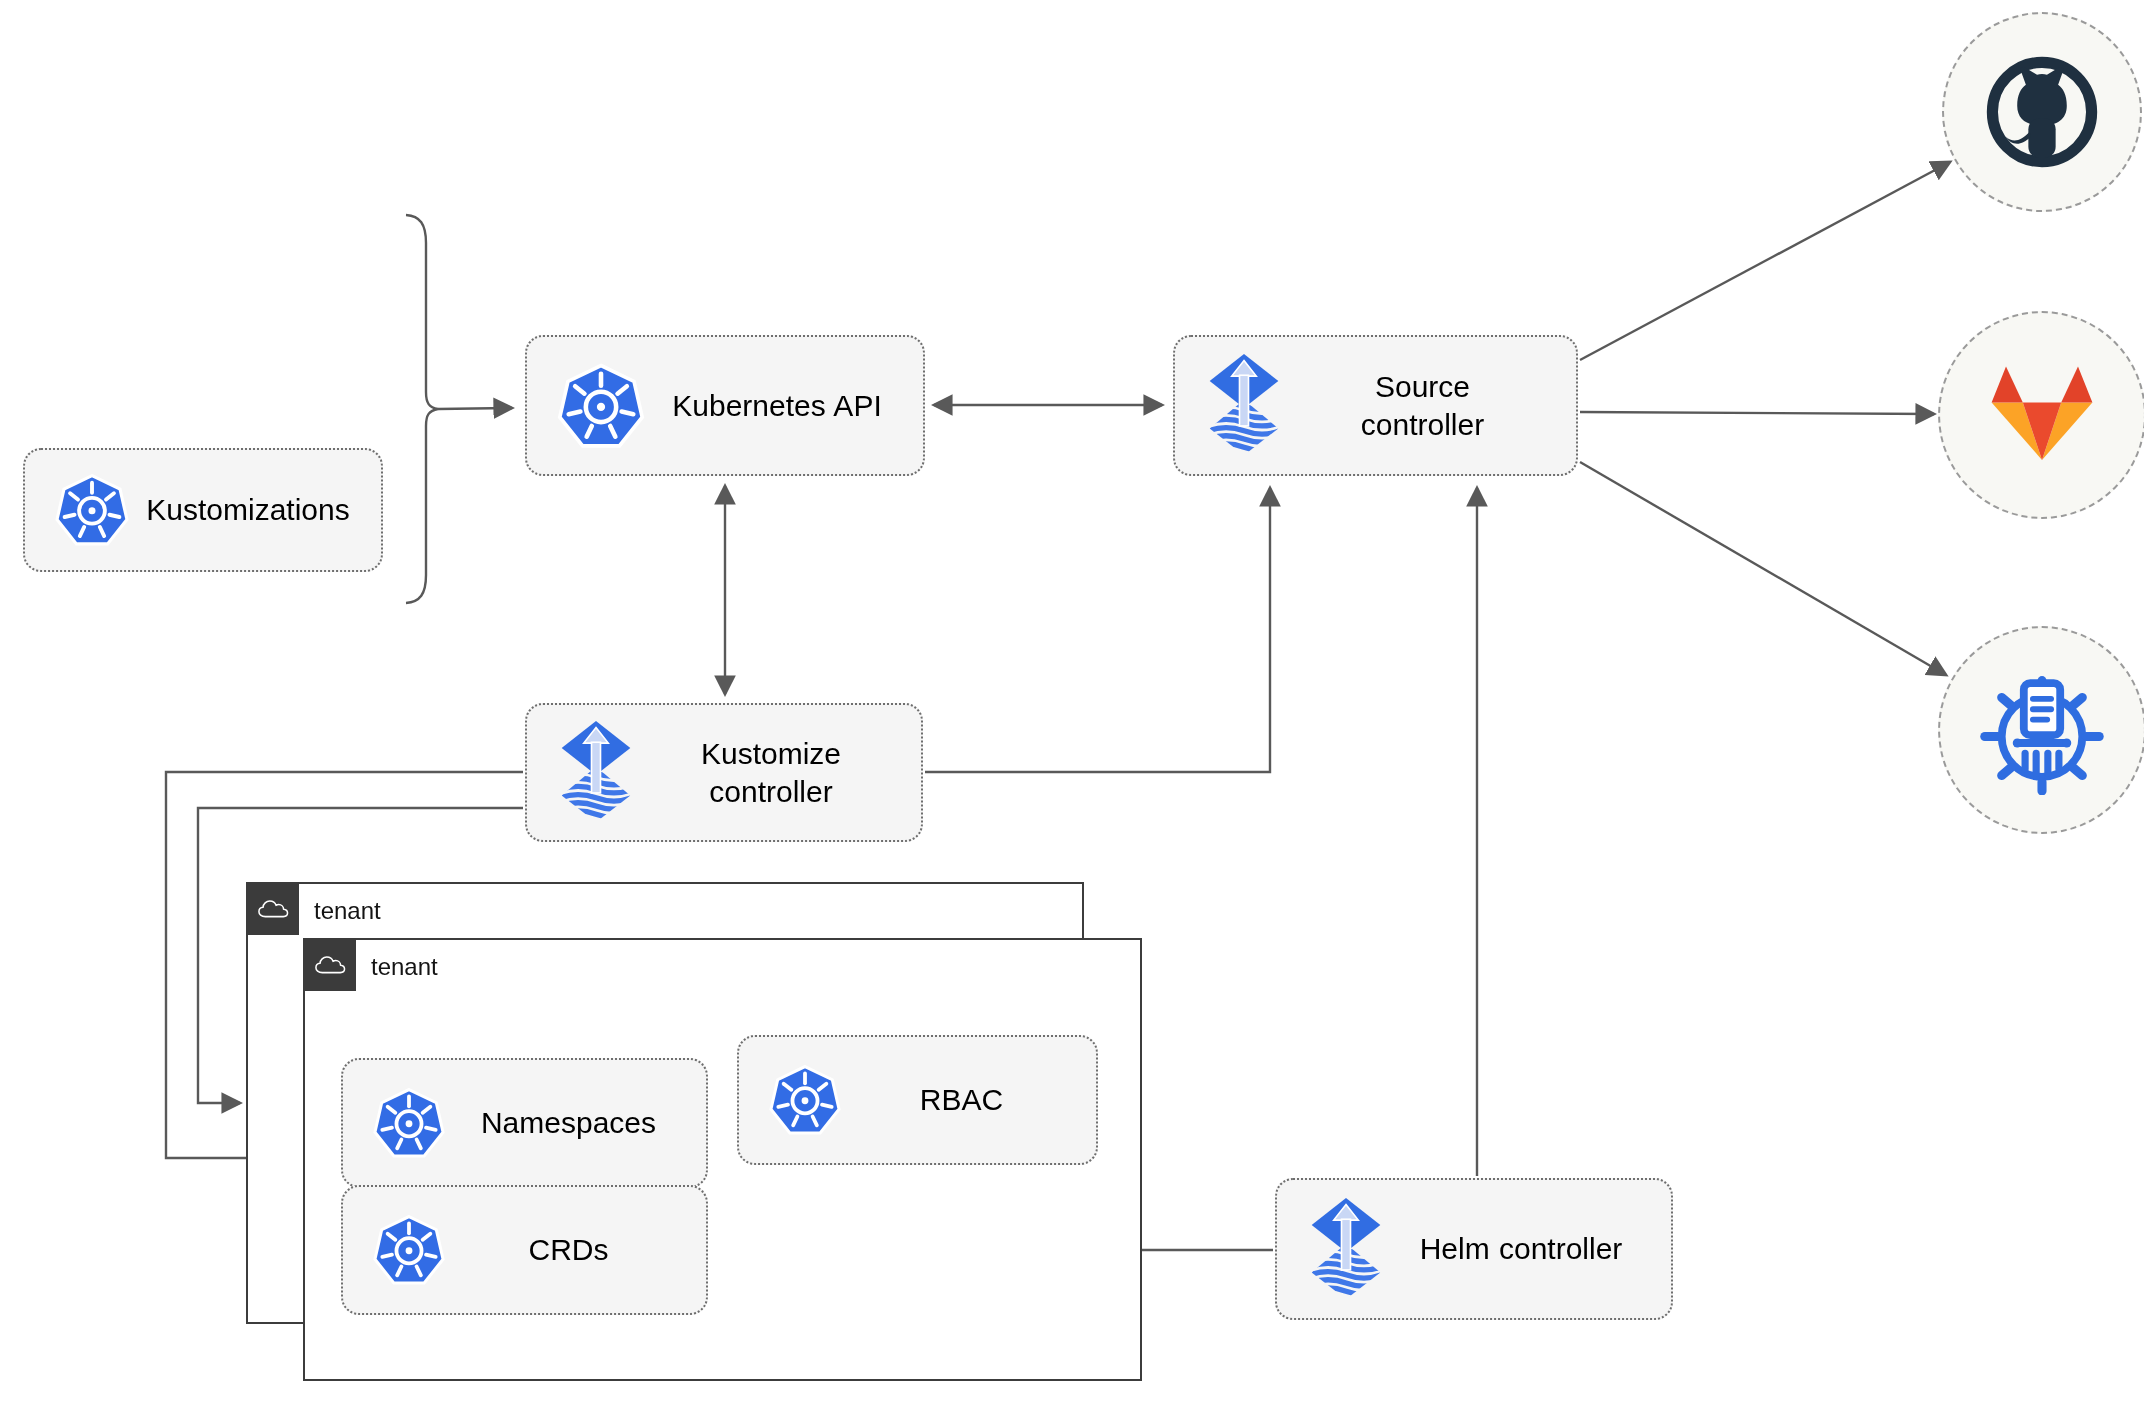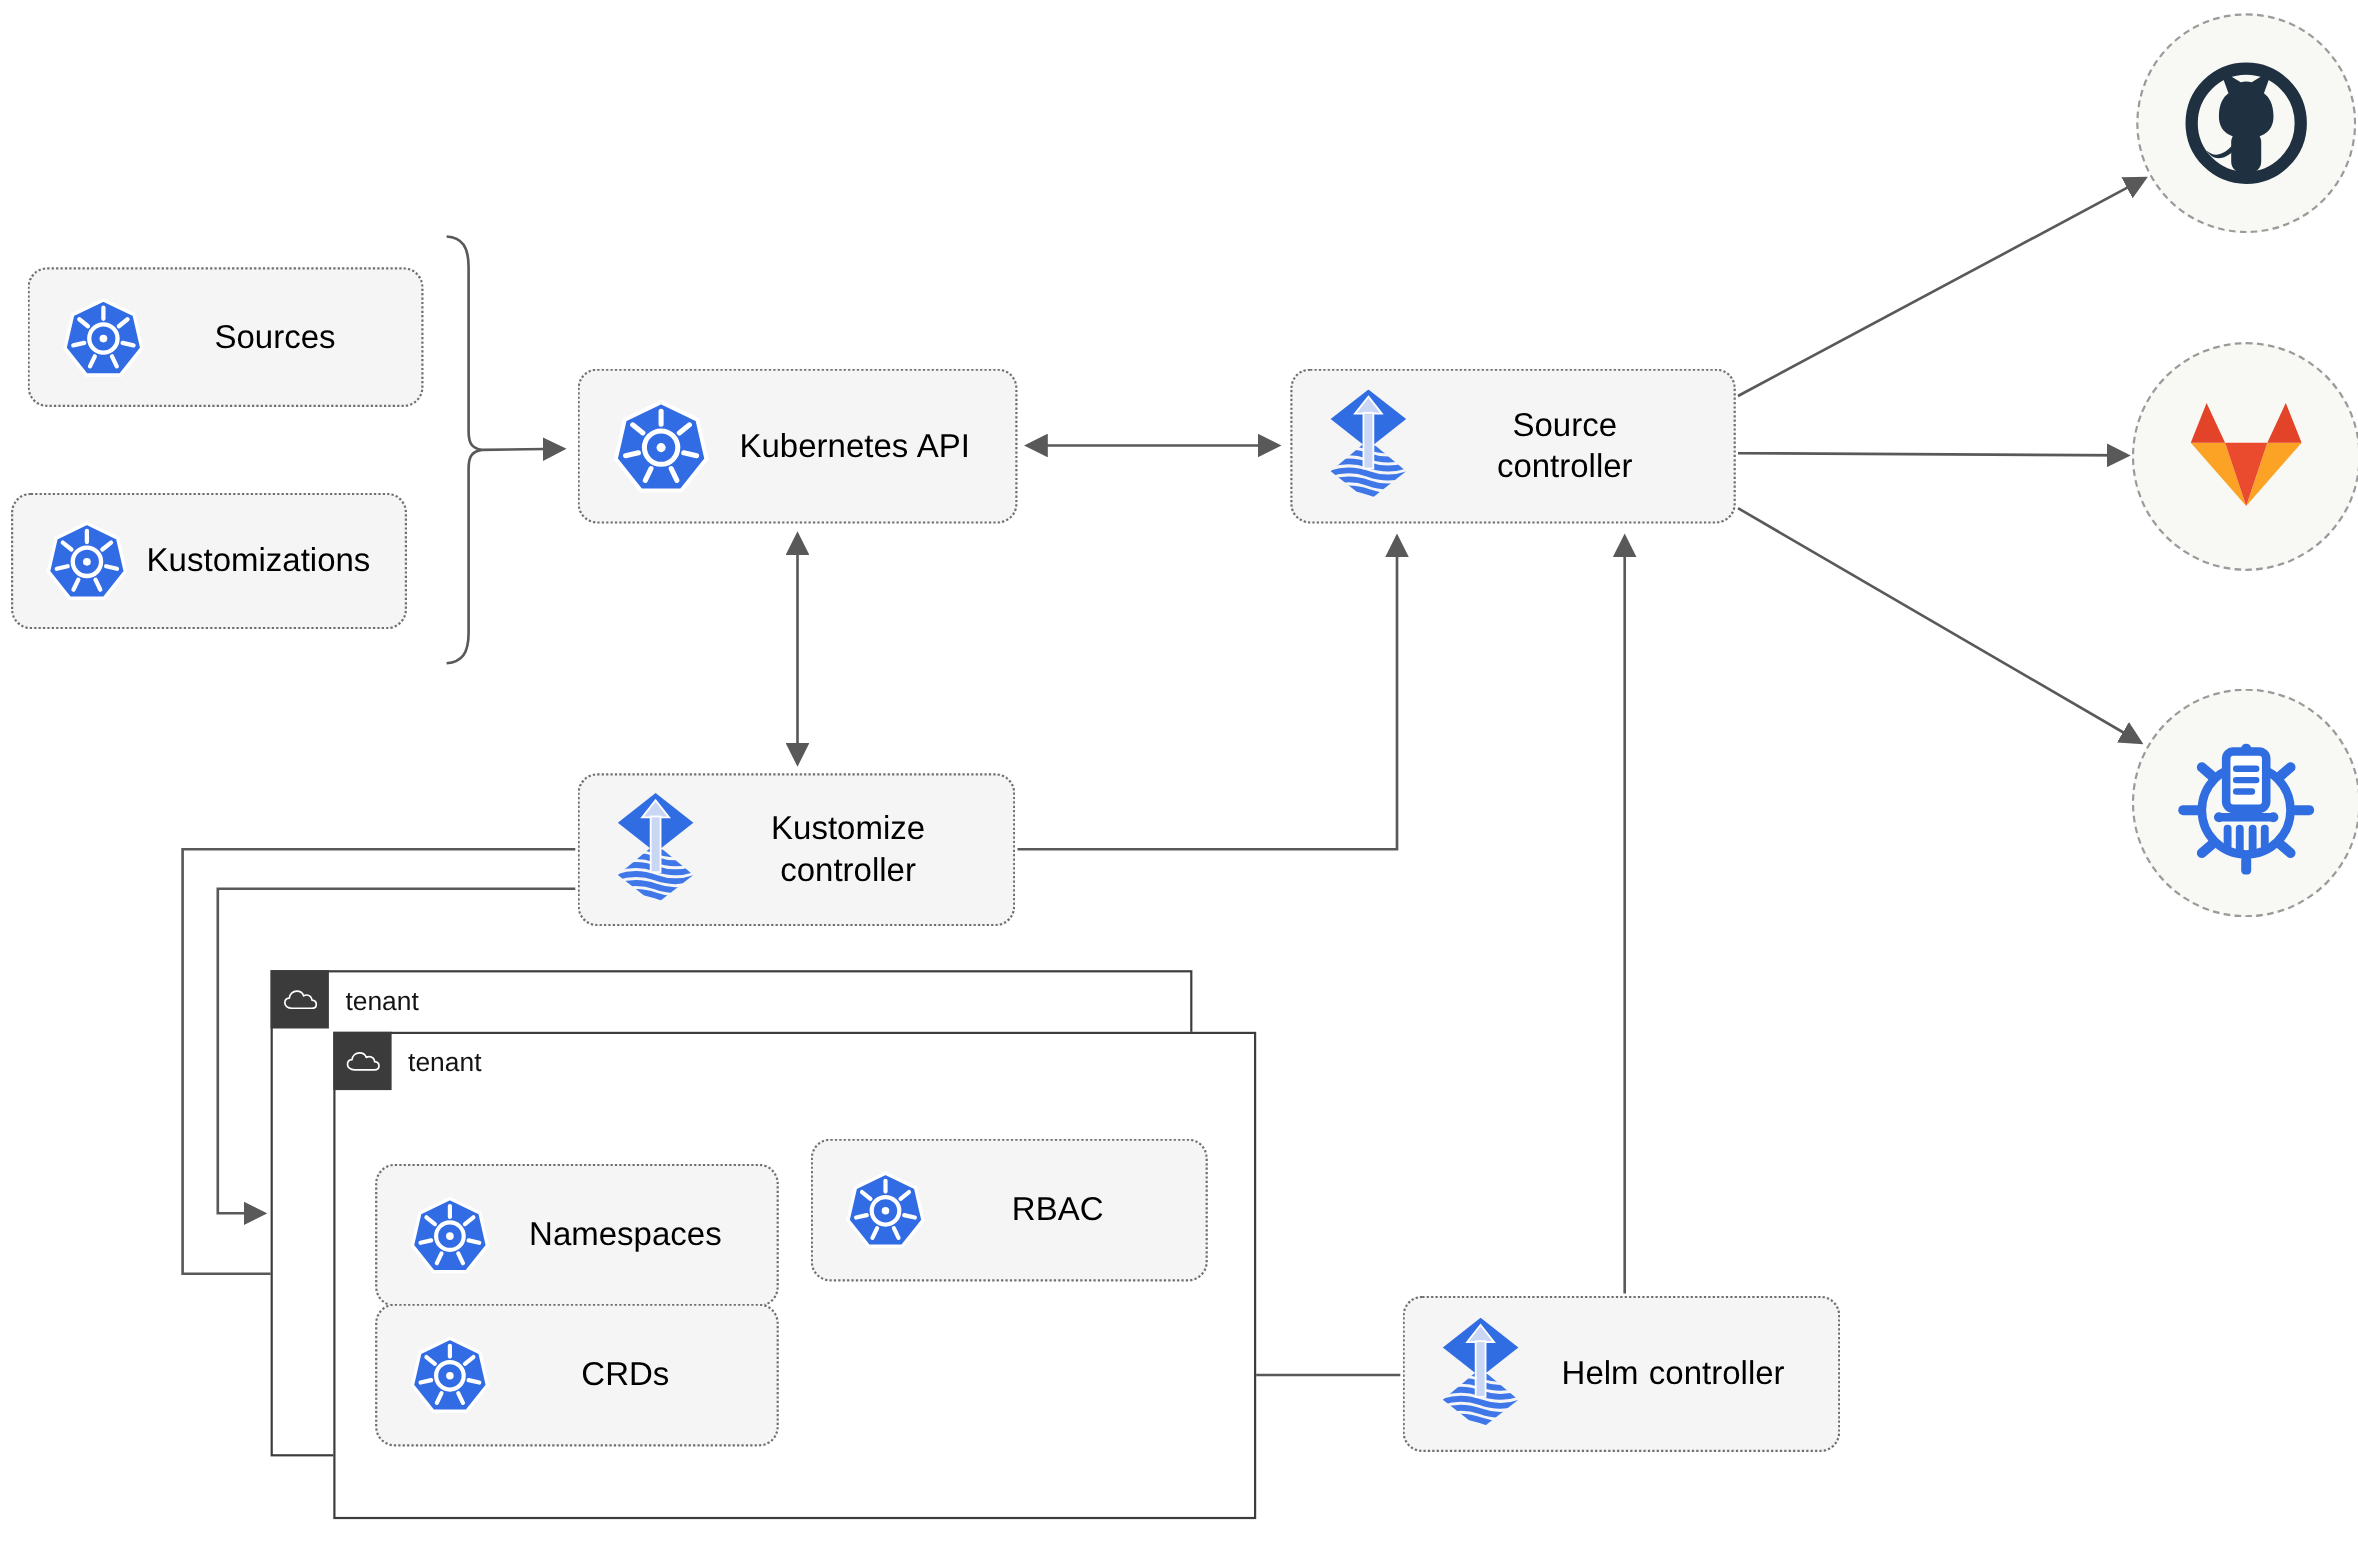--- a/index.html
+++ b/index.html
@@ -71,41 +71,22 @@
 
   <div class="tenant" style="left:303px;top:938px;width:839px;height:443px;">
     <div class="tenant-tag">
       <svg width="34" height="22" viewBox="0 0 58 36">
         <path d="M16,31 C9,31 5,27 5,22.5 C5,18.5 8,15.5 12,15.2 C12.4,9 17.5,4.5 23.5,4.5 C28.6,4.5 32.8,7.5 34.2,11.8 C35.3,11 37,10.4 38.8,10.4 C43.6,10.4 47,14.2 47,18.3 C51,18.6 53.8,21.4 53.8,25 C53.8,28.6 50.8,31 46.6,31 Z" fill="none" stroke="#ffffff" stroke-width="2.6" stroke-linejoin="round"></path>
       </svg>
     </div>
     <span class="tenant-label">tenant</span>
   </div>
 
-  <div class="node" style="left:25px;top:243px;width:360px;height:127px;">
-    <span class="node-icon">
-      <svg width="78" height="78" viewBox="0 0 100 100">
-        <polygon points="50,6 85.9,23.3 94.8,62.2 70,93.4 30,93.4 5.2,62.2 14.1,23.3" fill="#326ce5" stroke="#ffffff" stroke-width="4"></polygon>
-        <g stroke="#ffffff" stroke-width="5" stroke-linecap="round" fill="none">
-          <circle cx="50" cy="51" r="16.5"></circle>
-          <line x1="50" y1="28" x2="50" y2="15"></line>
-            <line x1="68" y1="36.6" x2="78.1" y2="28.5"></line>
-          <line x1="72.4" y1="56.1" x2="85.1" y2="59"></line>
-            <line x1="60" y1="71.7" x2="65.6" y2="83.4"></line>
-          <line x1="40" y1="71.7" x2="34.4" y2="83.4"></line>
-            <line x1="27.6" y1="56.1" x2="14.9" y2="59"></line>
-          <line x1="32" y1="36.6" x2="21.9" y2="28.5"></line>
-        </g>
-        <circle cx="50" cy="51" r="4.5" fill="#ffffff"></circle>
-      </svg>
-    </span>
-    <span class="node-label">Sources</span>
-  </div>
-
-  <div class="node" style="left:10px;top:448px;width:360px;height:124px;">
+
+  <div class="node" style="left:23px;top:448px;width:360px;height:124px;">
     <span class="node-icon">
       <svg width="78" height="78" viewBox="0 0 100 100">
         <polygon points="50,6 85.9,23.3 94.8,62.2 70,93.4 30,93.4 5.2,62.2 14.1,23.3" fill="#326ce5" stroke="#ffffff" stroke-width="4"></polygon>
         <g stroke="#ffffff" stroke-width="5" stroke-linecap="round" fill="none">
           <circle cx="50" cy="51" r="16.5"></circle>
           <line x1="50" y1="28" x2="50" y2="15"></line>
             <line x1="68" y1="36.6" x2="78.1" y2="28.5"></line>
           <line x1="72.4" y1="56.1" x2="85.1" y2="59"></line>
             <line x1="60" y1="71.7" x2="65.6" y2="83.4"></line>
           <line x1="40" y1="71.7" x2="34.4" y2="83.4"></line>

